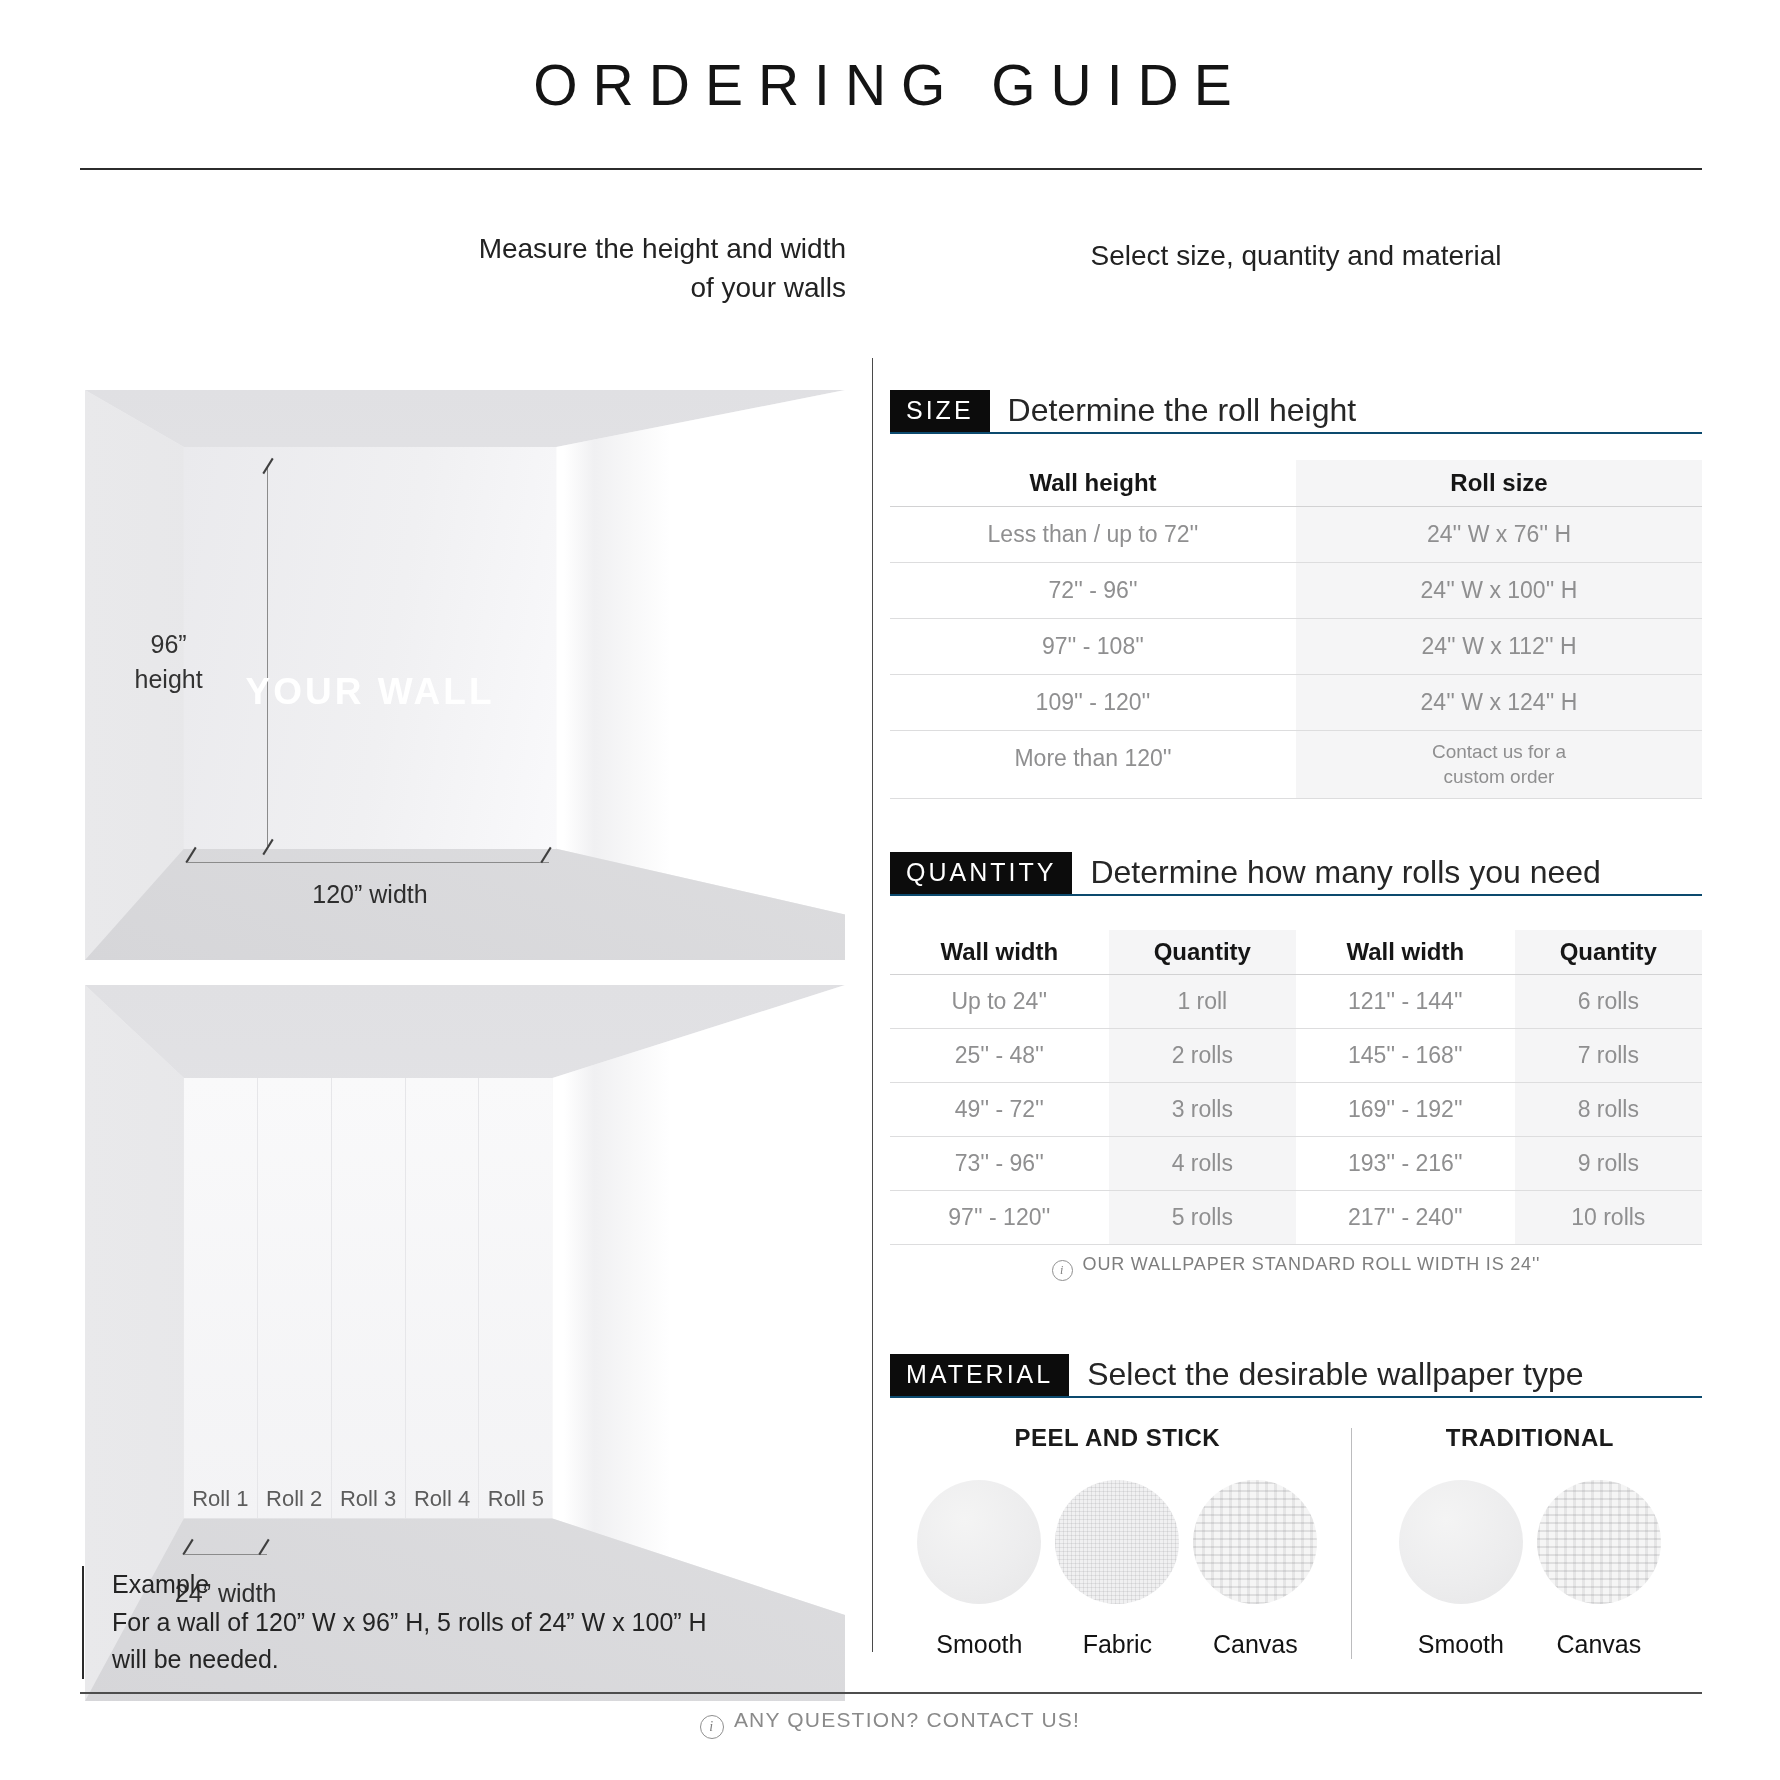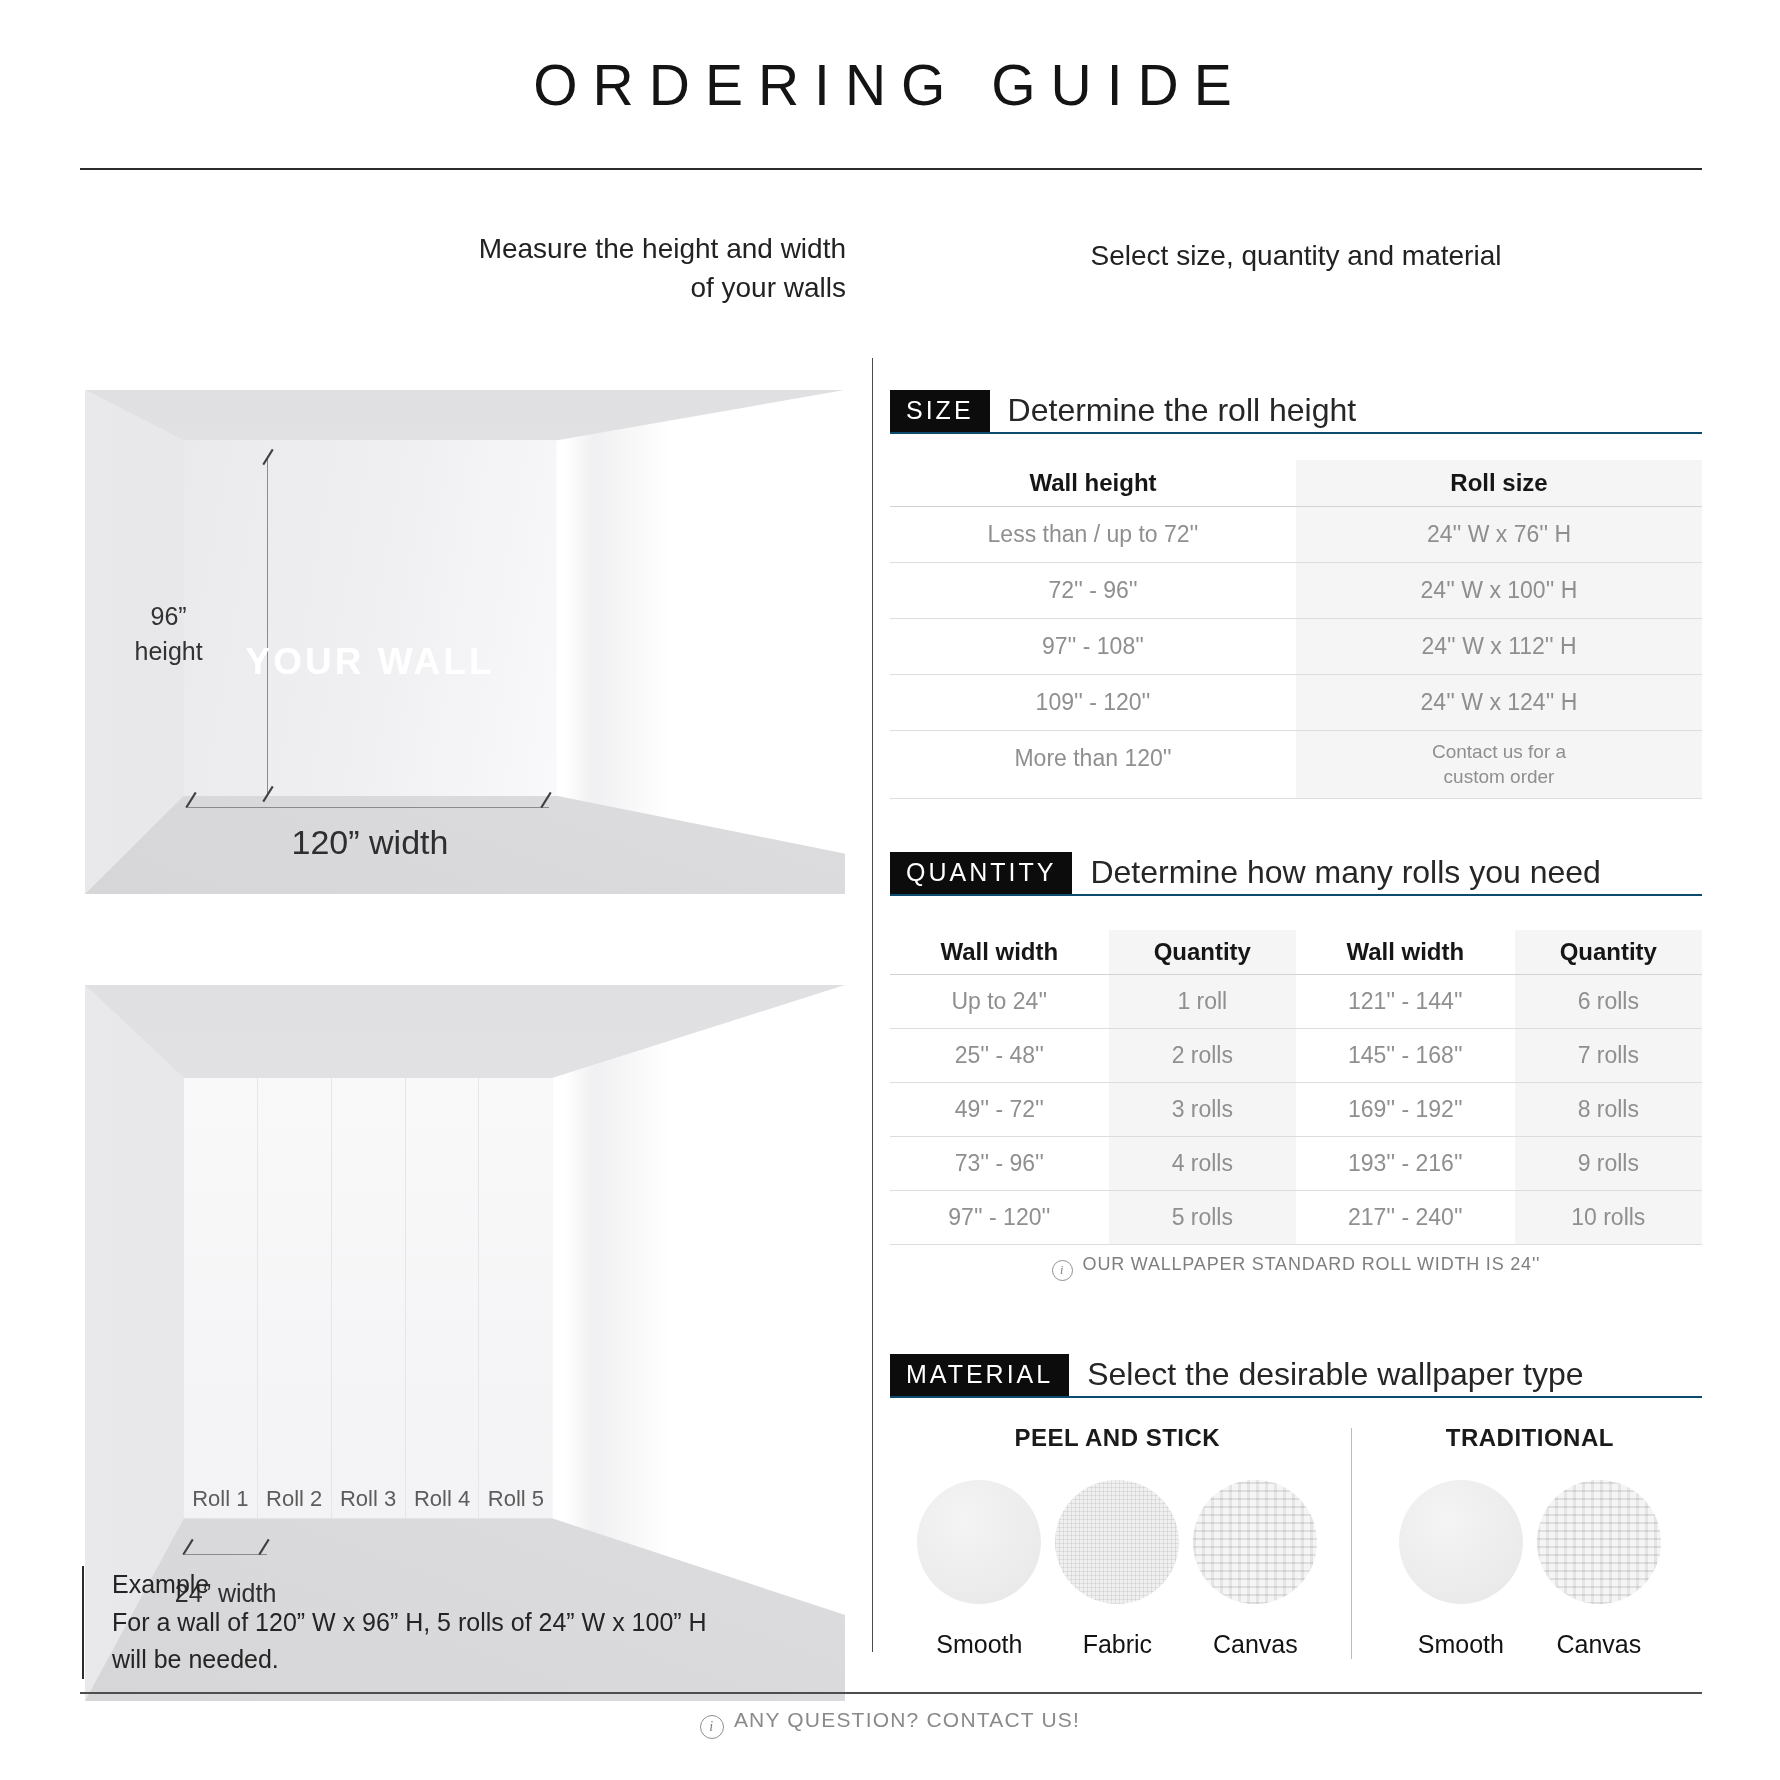--- a/index.html
+++ b/index.html
@@ -17,21 +17,21 @@
   
   .left-heading { position:absolute; top:230px; left:80px; width:766px; text-align:right;
     font-size:28px; line-height:1.38; color:#222; }
   .right-heading { position:absolute; top:240px; left:890px; width:812px; text-align:center;
     font-size:28px; color:#222; }
 
   .col-divider { position:absolute; left:872px; top:358px; width:1px; height:1294px; background:#4a4a4a; }
 
   
   .room { position:absolute; left:85px; width:760px; background:#ededef; overflow:hidden; }
-  .room1 { top:390px; height:504px; --bwl:13%; --bwr:62%; --bwt:10%; --bwb:80.5%; --rwb:92%; }
+  .room1 { top:390px; height:570px; --bwl:13%; --bwr:62%; --bwt:10%; --bwb:80.5%; --rwb:92%; }
   .room2 { top:985px; height:716px; --bwl:13%; --bwr:61.5%; --bwt:13%; --bwb:74.5%; --rwb:88%; }
   .layer { position:absolute; inset:0; }
   .r-ceiling { clip-path:polygon(0 0,100% 0,var(--bwr) var(--bwt),var(--bwl) var(--bwt));
     background:linear-gradient(180deg,#e0e0e3 0%,#ebebed 100%); }
   .r-left-wall { clip-path:polygon(0 0,var(--bwl) var(--bwt),var(--bwl) var(--bwb),0 100%);
     background:linear-gradient(90deg,#e9e9eb,#dedee1); }
   .r-floor { clip-path:polygon(0 100%,var(--bwl) var(--bwb),var(--bwr) var(--bwb),100% var(--rwb),100% 100%);
     background:linear-gradient(200deg,#ececee 0%,#dedee0 45%,#d6d6d9 100%); }
   .r-right-wall { clip-path:polygon(var(--bwr) var(--bwt),100% 0,100% var(--rwb),var(--bwr) var(--bwb));
     background:linear-gradient(90deg,#e3e3e6 0%,#eff0f1 6%,#fdfdfe 15%,#ffffff 33%,#f1f1f3 37%,#ffffff 47%,#ffffff 63%,#f0f0f2 67%,#ffffff 77%,#ffffff 100%); }
@@ -54,21 +54,21 @@
   .vline .tick.t1 { top:-2px; left:-8px; }
   .vline .tick.t2 { bottom:-2px; left:-8px; }
   .hline .tick.t1 { left:-6px; top:-8px; }
   .hline .tick.t2 { right:-6px; top:-8px; }
 
   .height-label { position:absolute; left:1%; top:41.5%; width:20%; text-align:center;
     font-size:25px; color:#323232; line-height:1.4; }
   .your-wall { position:absolute; left:var(--bwl); top:44.5%; width:calc(var(--bwr) - var(--bwl));
     text-align:center; font-size:37px; font-weight:700; color:#fff; letter-spacing:3px;margin-top:27px; }
   .width-label1 { position:absolute; left:13%; top:86%; width:49%; text-align:center;
-    font-size:34px; color:#2e2e2e; }
+    font-size:25px; color:#2e2e2e; }
   .width-label2 { position:absolute; left:5%; top:83%; width:27%; text-align:center;
     font-size:25px; color:#2e2e2e; }
 
   
   .example { position:absolute; left:82px; top:1566px; border-left:2px solid #2b2b2b;
     padding-left:28px; font-size:25px; color:#242424; line-height:1.5; }
 
   
   .section { position:absolute; left:890px; width:812px; }
   .sec-size { top:390px; }

